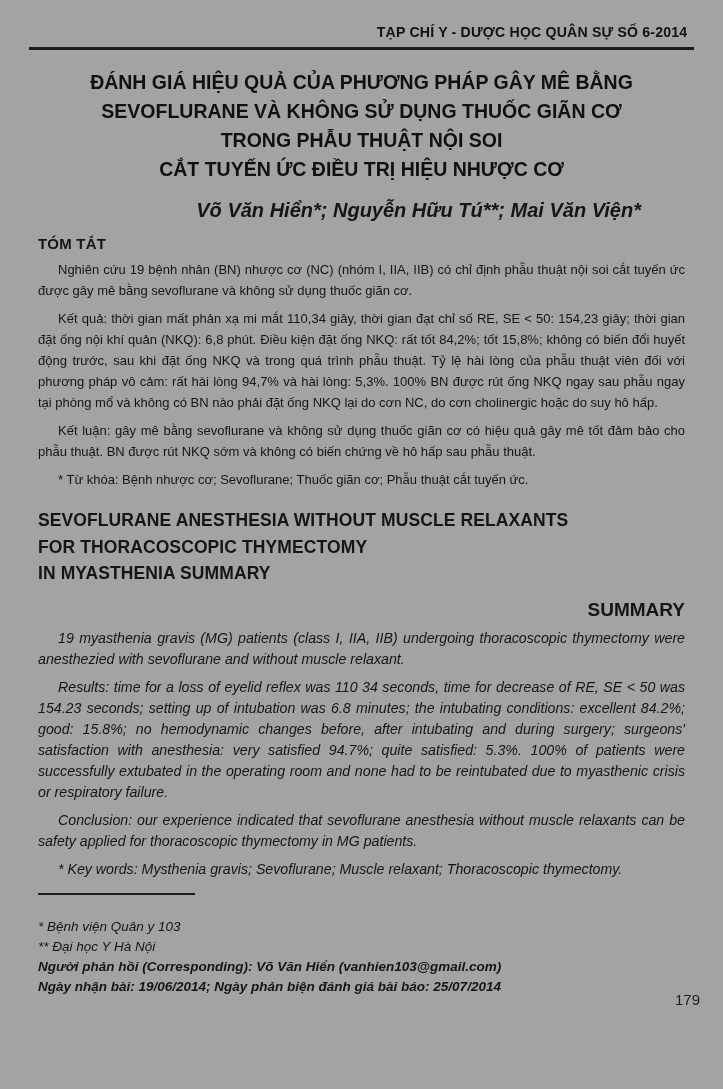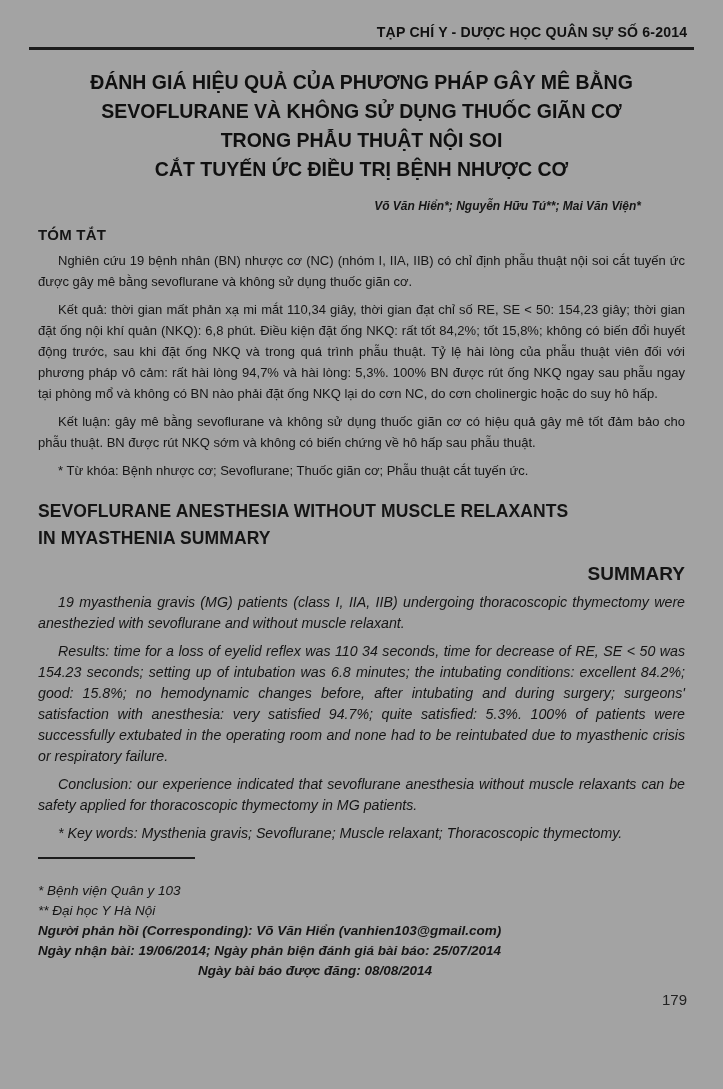--- a/index.html
+++ b/index.html
@@ -42,21 +42,21 @@
     text-align: center;
     font-size: 19.5px;
     font-weight: bold;
     line-height: 29px;
     color: #101010;
   }
   .authors {
     margin-top: 15px;
     text-align: right;
     padding-right: 44px;
-    font-size: 12px;
+    font-size: 20px;
     font-weight: bold;
     font-style: italic;
   }
   .section-heading {
     margin-top: 13px;
     font-size: 15px;
     font-weight: bold;
     letter-spacing: 0.2px;
   }
   .para {
@@ -97,68 +97,68 @@
   .footnote {
     font-size: 13.5px;
     line-height: 20px;
     font-style: italic;
   }
   .footnote.first { margin-top: 22px; }
   .footnote.bold { font-weight: bold; }
   .footnote.indented { padding-left: 160px; }
   .page-number {
     position: absolute;
-    top: 991px; right: 36px;
+    top: 991px; right: 23px;
     font-size: 15px;
     color: #222;
   }
 </style>
 </head>
 <body>
 
 <div class="page">
 
   <div class="journal-header">TẠP CHÍ Y - DƯỢC HỌC QUÂN SỰ SỐ 6-2014</div>
   <div class="header-rule"></div>
 
   <div class="content">
 
     <div class="title-vi">
       <div>ĐÁNH GIÁ HIỆU QUẢ CỦA PHƯƠNG PHÁP GÂY MÊ BẰNG</div>
       <div>SEVOFLURANE VÀ KHÔNG SỬ DỤNG THUỐC GIÃN CƠ</div>
       <div>TRONG PHẪU THUẬT NỘI SOI</div>
-      <div>CẮT TUYẾN ỨC ĐIỀU TRỊ BỆNH NHƯỢC CƠ</div>
+      <div>CẮT TUYẾN ỨC ĐIỀU TRỊ HIỆU NHƯỢC CƠ</div>
     </div>
 
     <div class="authors">Võ Văn Hiển*; Nguyễn Hữu Tú**; Mai Văn Viện*</div>
 
     <div class="section-heading">TÓM TẮT</div>
 
     <p class="para">Nghiên cứu 19 bệnh nhân (BN) nhược cơ (NC) (nhóm I, IIA, IIB) có chỉ định phẫu thuật nội soi cắt tuyến ức được gây mê bằng sevoflurane và không sử dụng thuốc giãn cơ.</p>
     <p class="para">Kết quả: thời gian mất phản xạ mi mắt 110,34 giây, thời gian đạt chỉ số RE, SE &lt; 50: 154,23 giây; thời gian đặt ống nội khí quản (NKQ): 6,8 phút. Điều kiện đặt ống NKQ: rất tốt 84,2%; tốt 15,8%; không có biến đổi huyết động trước, sau khi đặt ống NKQ và trong quá trình phẫu thuật. Tỷ lệ hài lòng của phẫu thuật viên đối với phương pháp vô cảm: rất hài lòng 94,7% và hài lòng: 5,3%. 100% BN được rút ống NKQ ngay sau phẫu ngay tại phòng mổ và không có BN nào phải đặt ống NKQ lại do cơn NC, do cơn cholinergic hoặc do suy hô hấp.</p>
     <p class="para">Kết luận: gây mê bằng sevoflurane và không sử dụng thuốc giãn cơ có hiệu quả gây mê tốt đảm bảo cho phẫu thuật. BN được rút NKQ sớm và không có biến chứng về hô hấp sau phẫu thuật.</p>
     <p class="para">* Từ khóa: Bệnh nhược cơ; Sevoflurane; Thuốc giãn cơ; Phẫu thuật cắt tuyến ức.</p>
 
     <div class="title-en">
       <div>SEVOFLURANE ANESTHESIA WITHOUT MUSCLE RELAXANTS</div>
+      <div>FOR THORACOSCOPIC THYMECTOMY</div>
       <div>IN MYASTHENIA SUMMARY</div>
     </div>
 
     <div class="summary-heading">SUMMARY</div>
 
     <p class="para-en">19 myasthenia gravis (MG) patients (class I, IIA, IIB) undergoing thoracoscopic thymectomy were anesthezied with sevoflurane and without muscle relaxant.</p>
     <p class="para-en">Results: time for a loss of eyelid reflex was 110 34 seconds, time for decrease of RE, SE &lt; 50 was 154.23 seconds; setting up of intubation was 6.8 minutes; the intubating conditions: excellent 84.2%; good: 15.8%; no hemodynamic changes before, after intubating and during surgery; surgeons' satisfaction with anesthesia: very satisfied 94.7%; quite satisfied: 5.3%. 100% of patients were successfully extubated in the operating room and none had to be reintubated due to myasthenic crisis or respiratory failure.</p>
     <p class="para-en">Conclusion: our experience indicated that sevoflurane anesthesia without muscle relaxants can be safety applied for thoracoscopic thymectomy in MG patients.</p>
     <p class="para-en">* Key words: Mysthenia gravis; Sevoflurane; Muscle relaxant; Thoracoscopic thymectomy.</p>
 
     <div class="footnote-rule"></div>
 
     <div class="footnote first">* Bệnh viện Quân y 103</div>
     <div class="footnote">** Đại học Y Hà Nội</div>
     <div class="footnote bold">Người phản hồi (Corresponding): Võ Văn Hiển (vanhien103@gmail.com)</div>
     <div class="footnote bold">Ngày nhận bài: 19/06/2014; Ngày phản biện đánh giá bài báo: 25/07/2014</div>
-    <div class="footnote bold indented">Ngày bài báo được đăng: 08/08/2014</div>
 
   </div>
 
   <div class="page-number">179</div>
 
 </div>
 
 </body></html>

